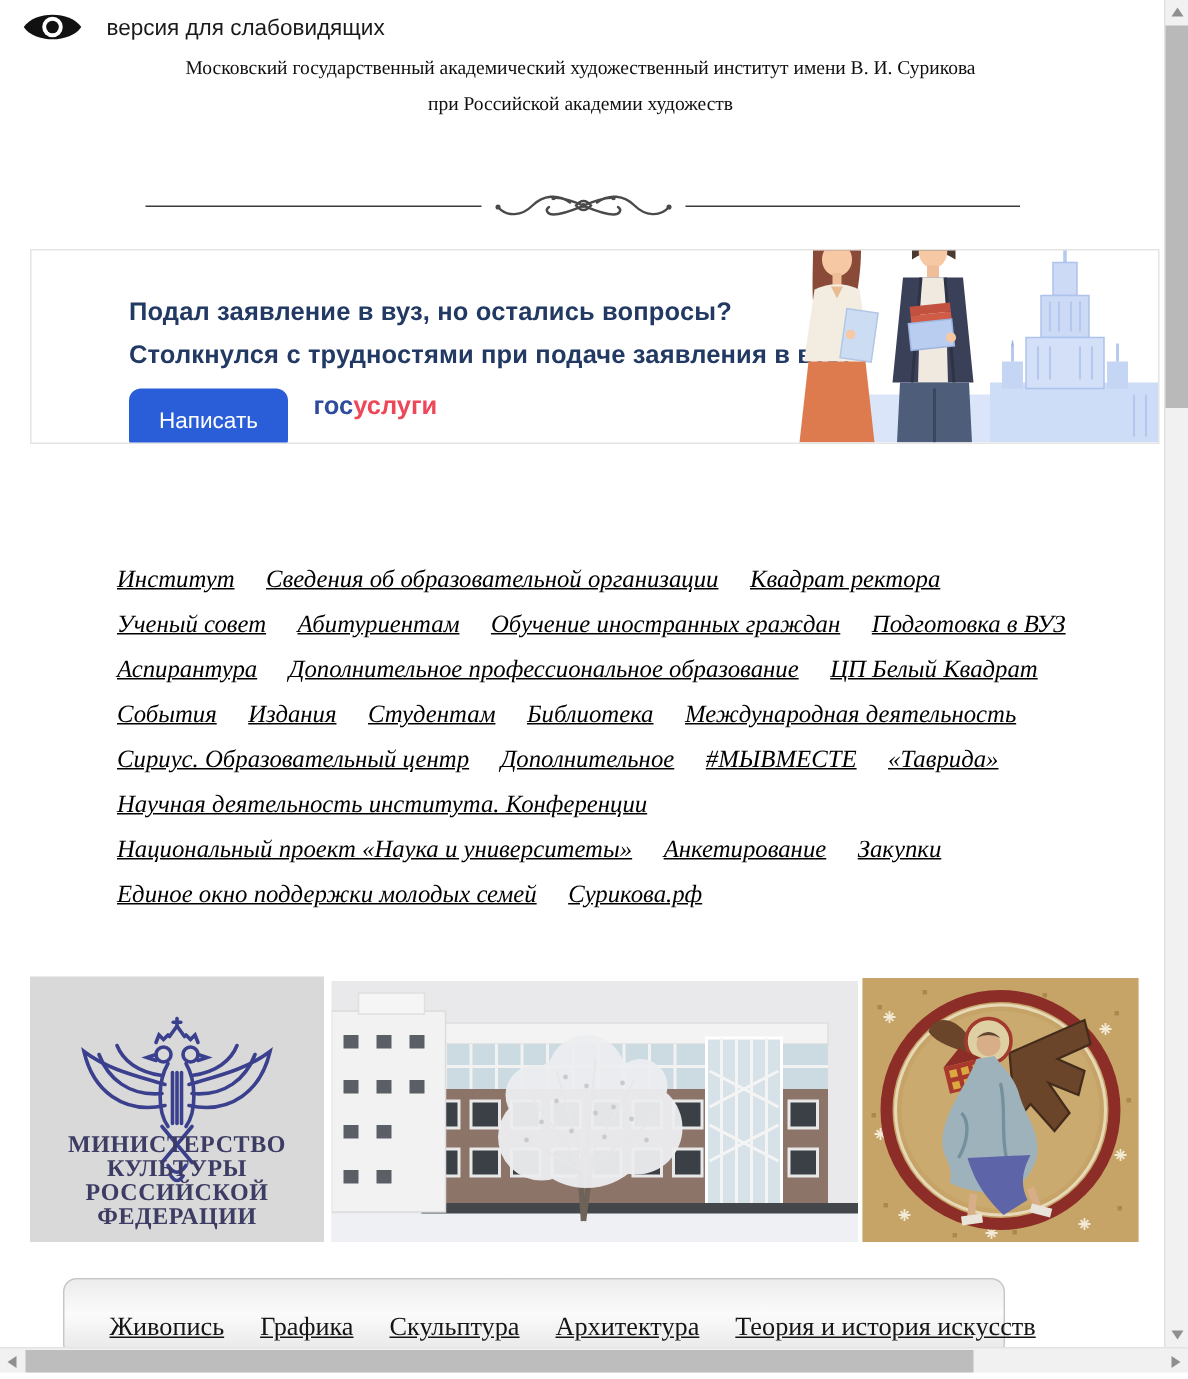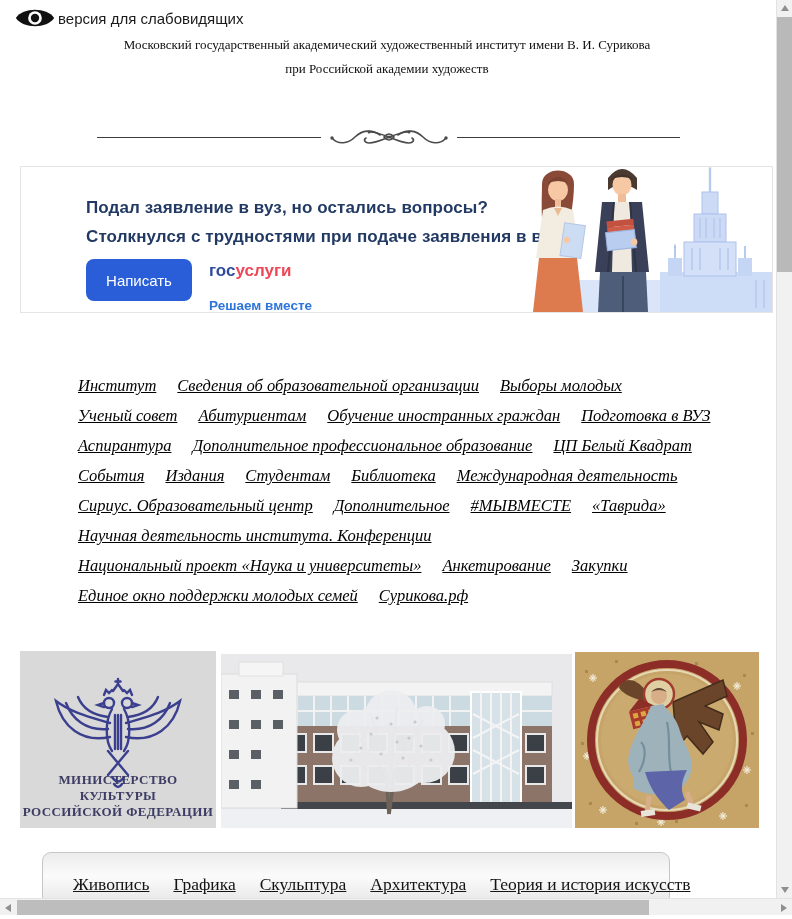--- a/index.html
+++ b/index.html
@@ -1,34 +1,34 @@
 <!DOCTYPE html>
 <html><head>
 <meta charset="utf-8">
 <style>
   html,body{margin:0;padding:0;background:#fff;}
   .viewport{position:relative;width:792px;height:919px;background:#ffffff;overflow:hidden;
             font-family:"Liberation Sans",sans-serif;color:#111;}
 
   
-  .topbar{position:absolute;left:14px;top:5px;display:flex;align-items:center;gap:2px;}
+  .topbar{position:absolute;left:14px;top:5px;display:flex;align-items:center;gap:15px;}
   .topbar .eye{width:42px;height:26px;display:block;}
   .topbar .lbl{font-size:15px;color:#1a1a1a;}
 
   
   .site-title{position:absolute;top:33px;left:37px;width:700px;text-align:center;
               font-family:"Liberation Serif",serif;font-size:13px;line-height:23.5px;color:#0f0f0f;}
 
   
   .divider{position:absolute;top:122px;left:97px;width:583px;height:30px;display:flex;align-items:center;}
   .divider .line{flex:1;border-top:1.6px solid #3c3c3c;height:0;}
   .divider svg{width:120px;height:28px;margin:0 8px;flex:none;}
 
   
-  .banner{position:absolute;left:20px;top:166px;width:753px;height:147px;background:#fff;
+  .banner{position:absolute;left:20px;top:166px;width:753px;height:130px;background:#fff;
           border:1px solid #e4e4e4;box-sizing:border-box;overflow:hidden;}
   .banner-text{position:absolute;left:65px;top:26px;font-size:17px;font-weight:700;
                color:#223a63;line-height:29px;letter-spacing:.1px;}
   .banner-btn{position:absolute;left:65px;top:92px;width:106px;height:42px;background:#2a5ed8;
               border:none;border-radius:8px;color:#fff;font-size:15px;font-family:"Liberation Sans",sans-serif;
               display:flex;align-items:center;justify-content:center;cursor:pointer;}
   .gosuslugi{position:absolute;left:188px;top:95px;line-height:1;}
   .gos-line{font-size:17px;font-weight:700;}
   .gos-blue{color:#2f4b9e;} .gos-red{color:#ee4757;}
   .gos-tag{font-size:13.5px;font-weight:700;color:#2d75d9;margin-top:20px;}
@@ -41,21 +41,21 @@
   .mlink{color:#000;text-decoration:underline;cursor:pointer;}
 
   
   .images-row{position:absolute;left:20px;top:651px;display:flex;}
   .fig{position:relative;overflow:hidden;}
   .fig-ministry{width:196px;height:177px;background:#d9d9d9;}
   .fig-building{width:351px;height:174px;margin-left:5px;margin-top:3px;background:#e9e9eb;}
   .fig-mosaic{width:184px;height:176px;margin-left:3px;margin-top:1px;background:#c6a468;}
   .fig svg{position:absolute;left:0;top:0;width:100%;height:100%;display:block;}
   .ministry-caption{position:absolute;left:0;bottom:8px;width:100%;text-align:center;
-                    font-family:"Liberation Serif",serif;font-size:13px;line-height:16px;
+                    font-family:"Liberation Serif",serif;font-size:16px;line-height:16px;
                     letter-spacing:.4px;color:#3c3c64;font-weight:600;}
 
   
   .bottom-nav{position:absolute;left:42px;top:852px;width:628px;height:53px;box-sizing:border-box;
               border:1px solid #c6c6c6;border-radius:9px;
               background:linear-gradient(180deg,#ececec 0%,#fbfbfb 45%,#e6e6e6 100%);}
   .bottom-nav-links{display:flex;gap:24px;padding:21px 0 0 30px;font-family:"Liberation Serif",serif;
                     font-size:17.5px;white-space:nowrap;}
   .blink{color:#141414;text-decoration:underline;cursor:pointer;}
 
@@ -186,21 +186,21 @@
         <path d="M90 122 L136 122 L138 162 L88 162 Z" fill="#4e5d7a"></path>
         <line x1="113" y1="126" x2="113" y2="162" stroke="#39465e" stroke-width="2"></line>
       </g>
     </svg>
   </div>
 
   <nav class="menu">
     <div class="menu-row">
       <a class="mlink">Институт</a>
       <a class="mlink">Сведения об образовательной организации</a>
-      <a class="mlink">Выборы молодых</a>
+      <a class="mlink">Квадрат ректора</a>
     </div>
     <div class="menu-row">
       <a class="mlink">Ученый совет</a>
       <a class="mlink">Абитуриентам</a>
       <a class="mlink">Обучение иностранных граждан</a>
       <a class="mlink">Подготовка в ВУЗ</a>
     </div>
     <div class="menu-row">
       <a class="mlink">Аспирантура</a>
       <a class="mlink">Дополнительное профессиональное образование</a>

